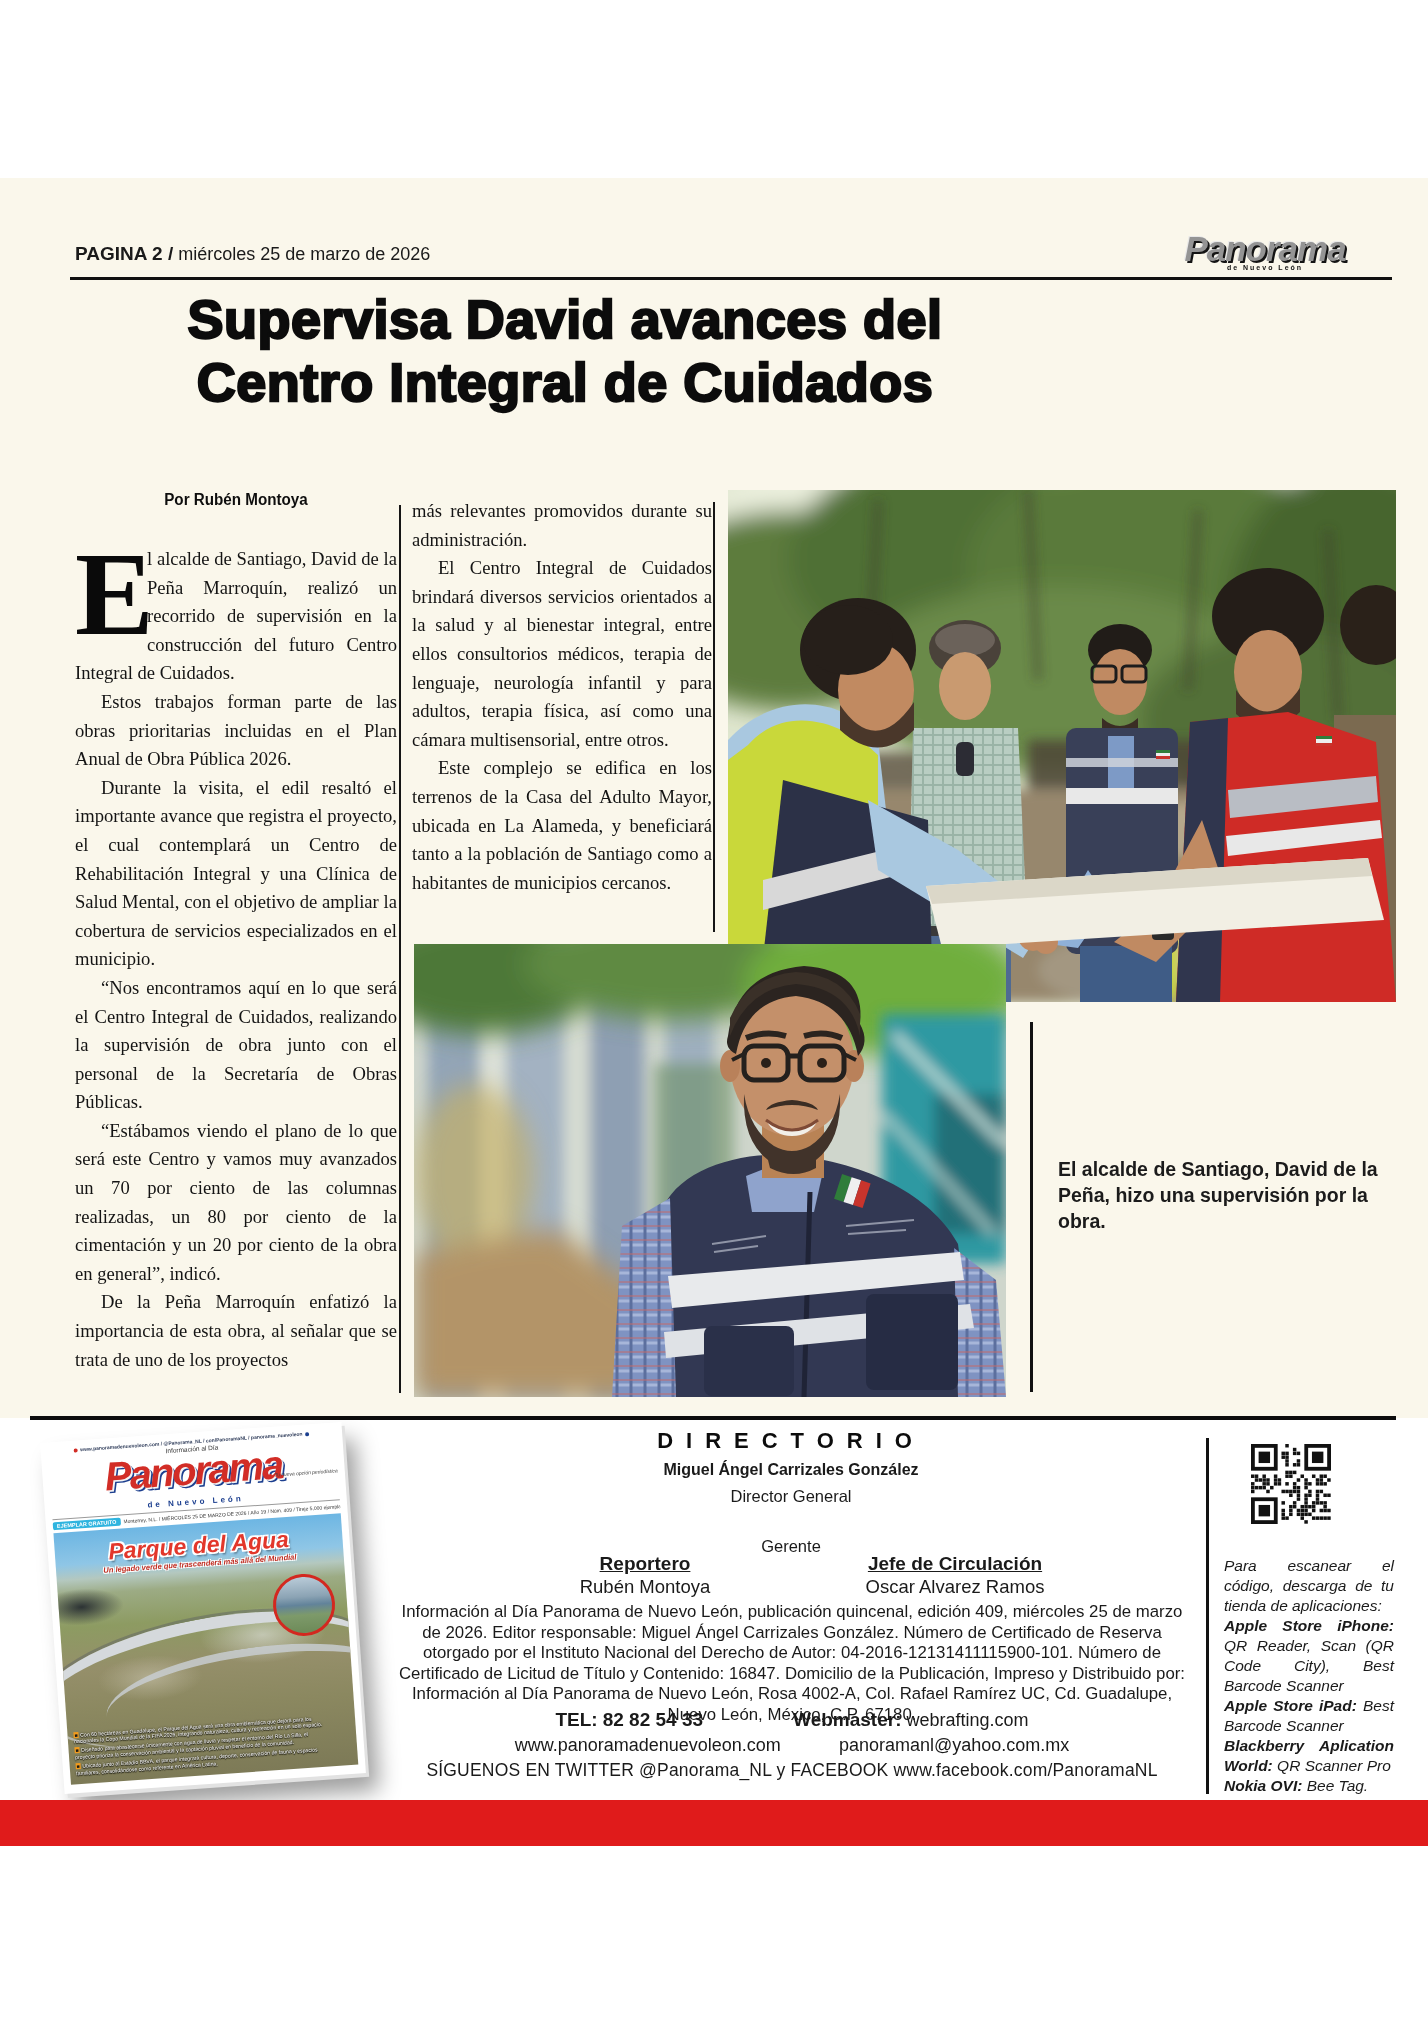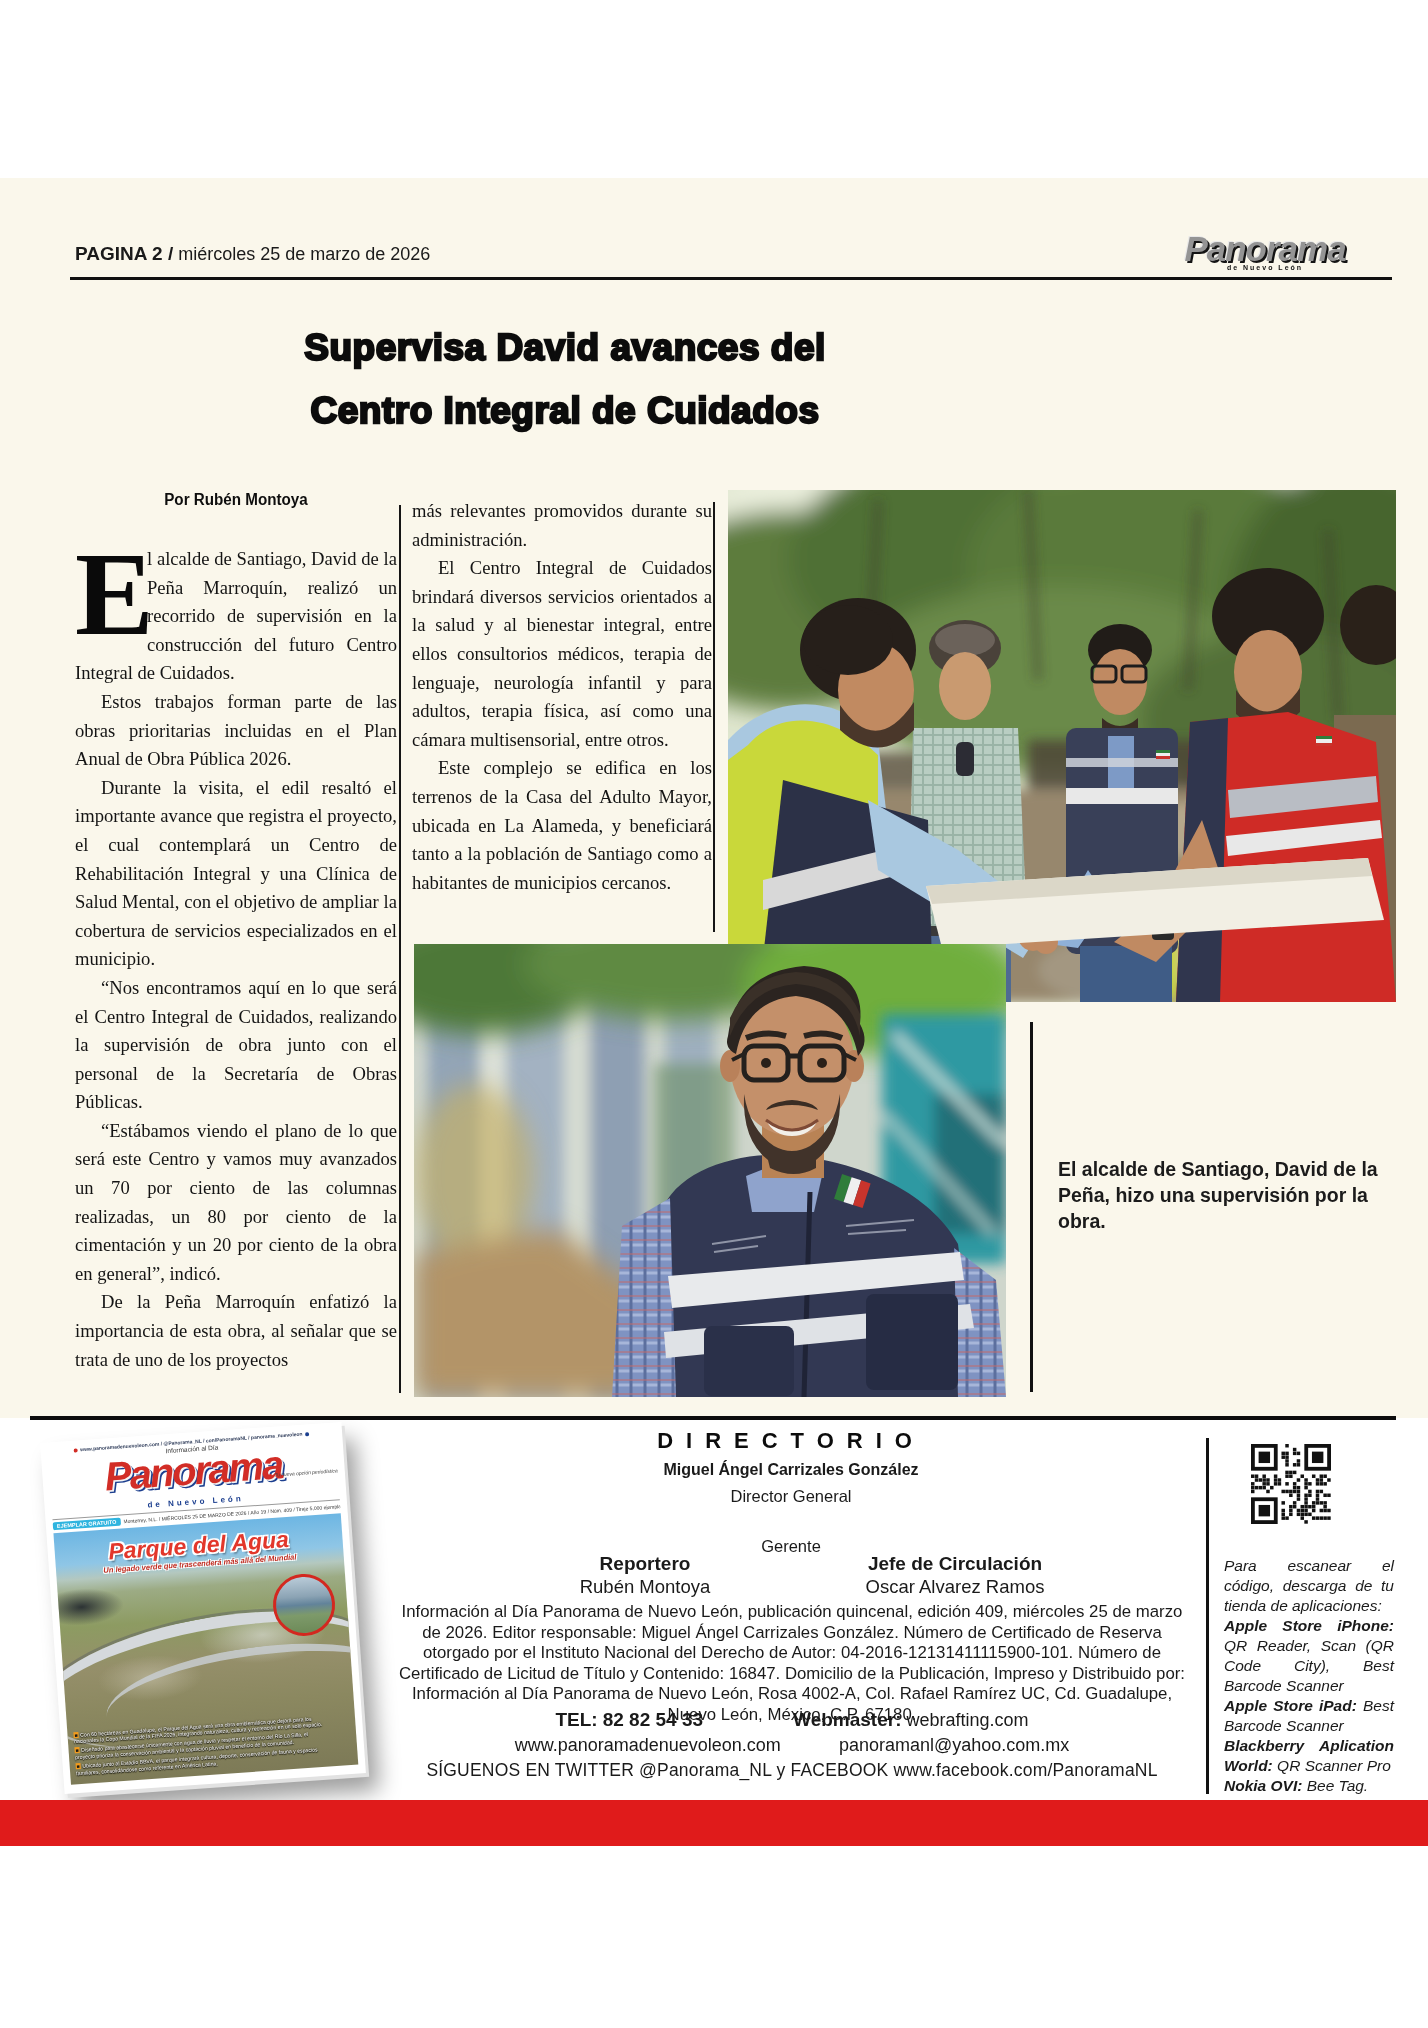--- a/index.html
+++ b/index.html
@@ -13,22 +13,22 @@
   
   .hdr-left{left:75px;top:243px;font-size:18px;color:#1a1a1a;white-space:nowrap;}
   .hdr-left .pg{font-weight:bold;font-size:19px;}
   .hdr-logo{left:1160px;top:232px;width:210px;text-align:center;}
   .hdr-logo .big{font-style:italic;font-weight:bold;font-size:35px;letter-spacing:-1px;
      color:#949494;text-shadow:2px 2px 0 #141414, -1px -1px 0 #e8e8e8;line-height:34px;}
   .hdr-logo .sub{font-size:7px;font-weight:bold;letter-spacing:2px;color:#111;margin-top:-2px;}
   .hdr-rule{left:70px;top:277px;width:1322px;height:3px;background:#101010;}
 
   
-  .headline{left:75px;top:316px;width:980px;text-align:center;font-weight:bold;
-    font-size:37px;line-height:63px;color:#0c0c0c;-webkit-text-stroke:2.4px #0c0c0c;
+  .headline{left:75px;top:288px;width:980px;text-align:center;font-weight:bold;
+    font-size:54px;line-height:63px;color:#0c0c0c;-webkit-text-stroke:2.4px #0c0c0c;
     letter-spacing:0.5px;}
 
   
   .byline{left:75px;top:491px;width:322px;text-align:center;font-weight:bold;font-size:16px;
     transform:scaleX(0.95);color:#0e0e0e;}
   .col{font-family:"Liberation Serif",serif;font-size:18.6px;line-height:28.6px;
     text-align:justify;color:#141414;}
   .col p{margin:0;}
   .col p.ind{text-indent:26px;}
   .col1{left:75px;top:545px;width:322px;height:846px;}
@@ -57,21 +57,21 @@
     letter-spacing:13px;color:#0c0c0c;}
   .dir-name{font-size:16px;font-weight:bold;}
   .dir-role{font-size:16.5px;}
   .dn1{left:395px;top:1461px;width:792px;}
   .dr1{left:395px;top:1487px;width:792px;}
   .dn2{left:395px;top:1510px;width:792px;}
   .dr2{left:395px;top:1537px;width:792px;}
   .dir-cell-l{left:480px;top:1552px;width:330px;}
   .dir-cell-r{left:790px;top:1552px;width:330px;}
   .dir-cell-l div,.dir-cell-r div{line-height:23px;}
-  .dc-label{font-weight:bold;font-size:19px;}
+  .dc-label{font-weight:bold;font-size:19px;text-decoration:underline;}
   .dc-name{font-size:18.5px;}
   .dir-legal{left:398px;top:1602px;width:788px;font-size:16.8px;line-height:20.6px;text-align:center;}
   .dir-tel{left:398px;top:1709px;width:788px;font-size:18px;}
   .dir-tel .b{font-weight:bold;font-size:19px;}
   .dir-tel .gap{display:inline-block;width:80px;}
   .dir-web{left:398px;top:1735px;width:788px;font-size:18px;}
   .dir-web .gap{display:inline-block;width:48px;}
   .dir-social{left:398px;top:1760px;width:788px;font-size:17.5px;letter-spacing:0.2px;}
 
   

